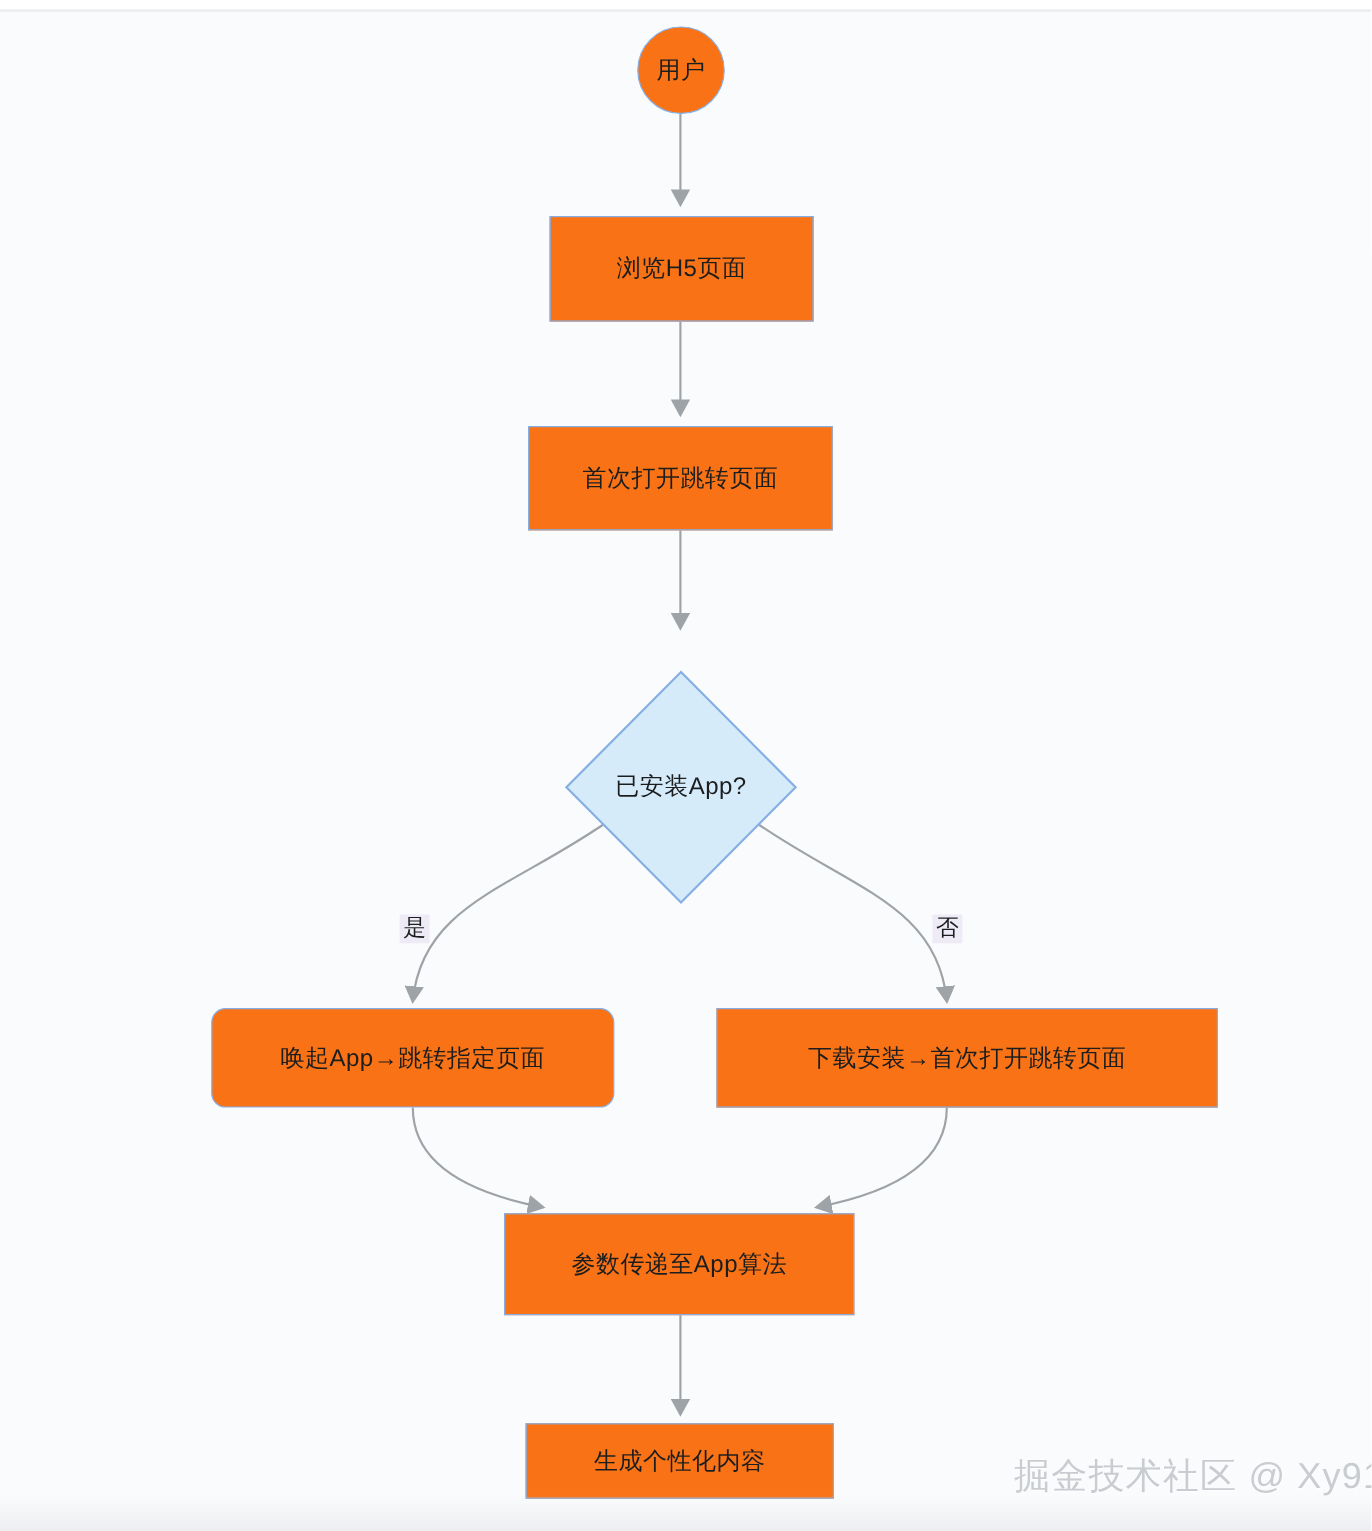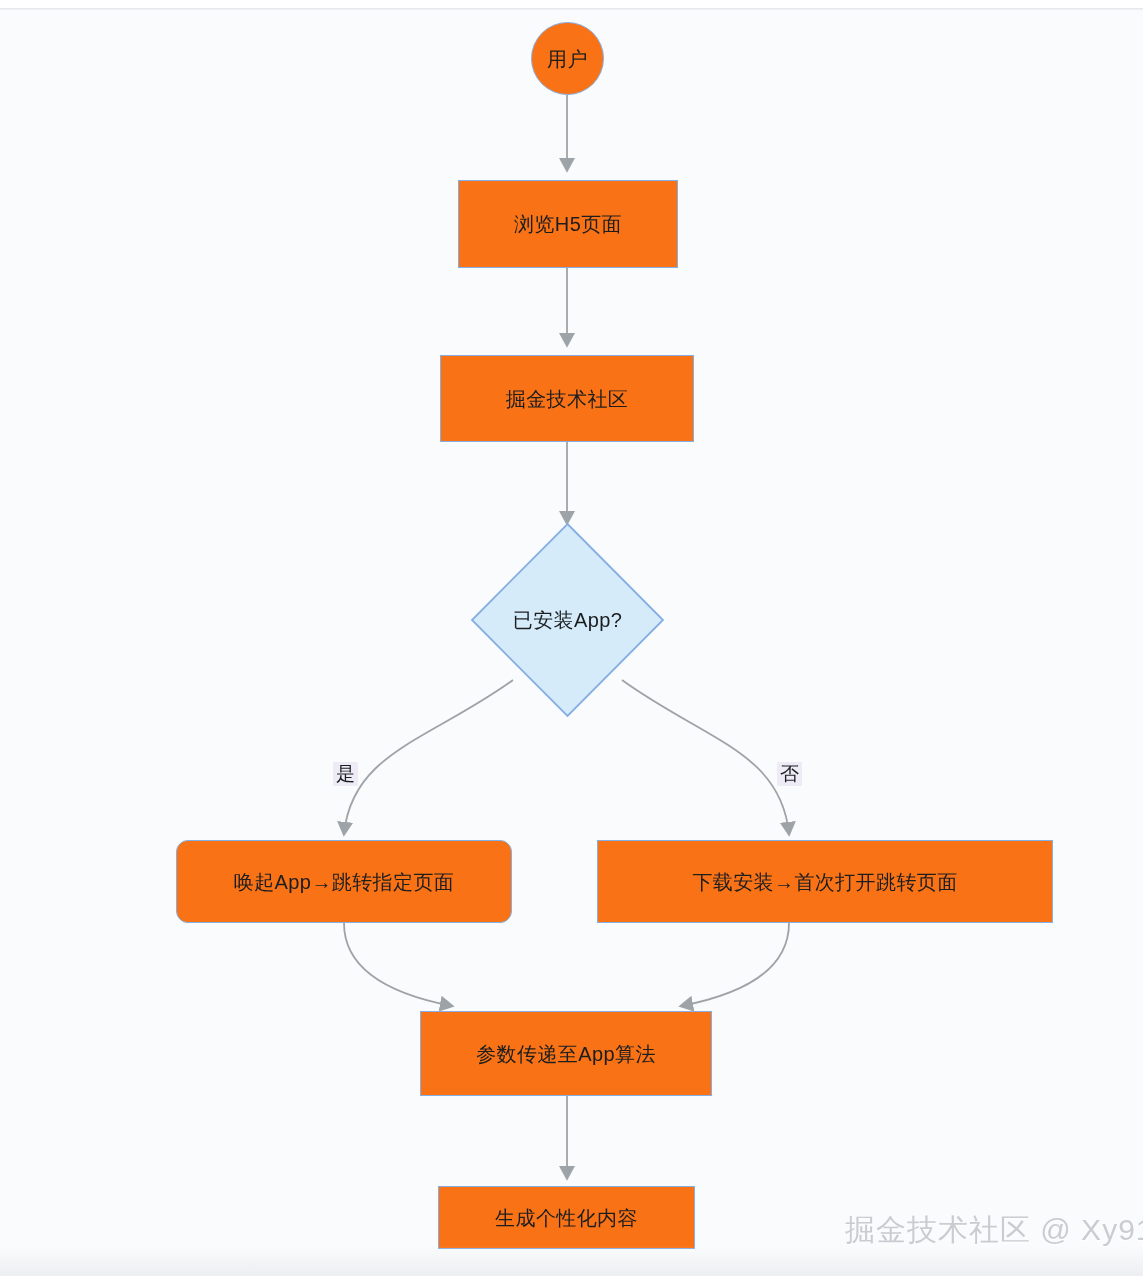--- a/index.html
+++ b/index.html
@@ -133,43 +133,43 @@
 
   <div class="node circle" style="left:531px; top:22px; width:73px; height:73px;">
     <span>用户</span>
   </div>
 
   <div class="node" style="left:458px; top:180px; width:220px; height:88px;">
     <span>浏览H5页面</span>
   </div>
 
   <div class="node" style="left:440px; top:355px; width:254px; height:87px;">
-    <span>掘金技术社区</span>
+    <span>首次打开跳转页面</span>
   </div>
 
-  <div class="node diamond" style="left:470px; top:522px; width:195px; height:196px;">
+  <div class="node diamond" style="left:470px; top:558px; width:195px; height:196px;">
     <svg class="diamond-shape" viewBox="0 0 195 196" xmlns="http://www.w3.org/2000/svg" preserveAspectRatio="none">
       <polygon points="97.5,2 193,98 97.5,194 2,98" fill="#d5ebfa" stroke="#85aee4" stroke-width="1.8"></polygon>
     </svg>
     <span class="diamond-label">已安装App?</span>
   </div>
 
   <div class="edge-label" style="left:333px; top:762px;">
     <span>是</span>
   </div>
 
   <div class="edge-label" style="left:777px; top:762px;">
     <span>否</span>
   </div>
 
   <div class="node" style="left:176px; top:840px; width:336px; height:83px;border-radius:12px;">
     <span>唤起App→跳转指定页面</span>
   </div>
 
-  <div class="node" style="left:597px; top:840px; width:456px; height:83px;">
+  <div class="node" style="left:597px; top:840px; width:418px; height:83px;">
     <span>下载安装→首次打开跳转页面</span>
   </div>
 
   <div class="node" style="left:420px; top:1011px; width:292px; height:85px;align-items:center;">
     <span>参数传递至App算法</span>
   </div>
 
   <div class="node" style="left:438px; top:1186px; width:257px; height:63px;">
     <span>生成个性化内容</span>
   </div>

